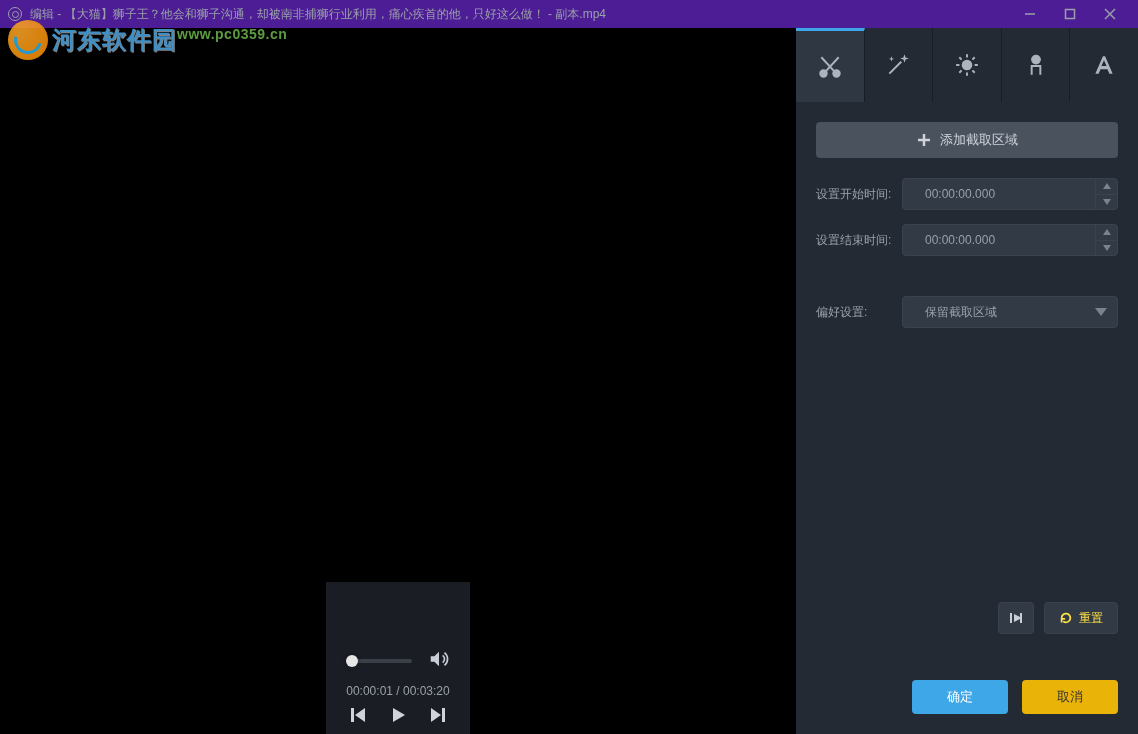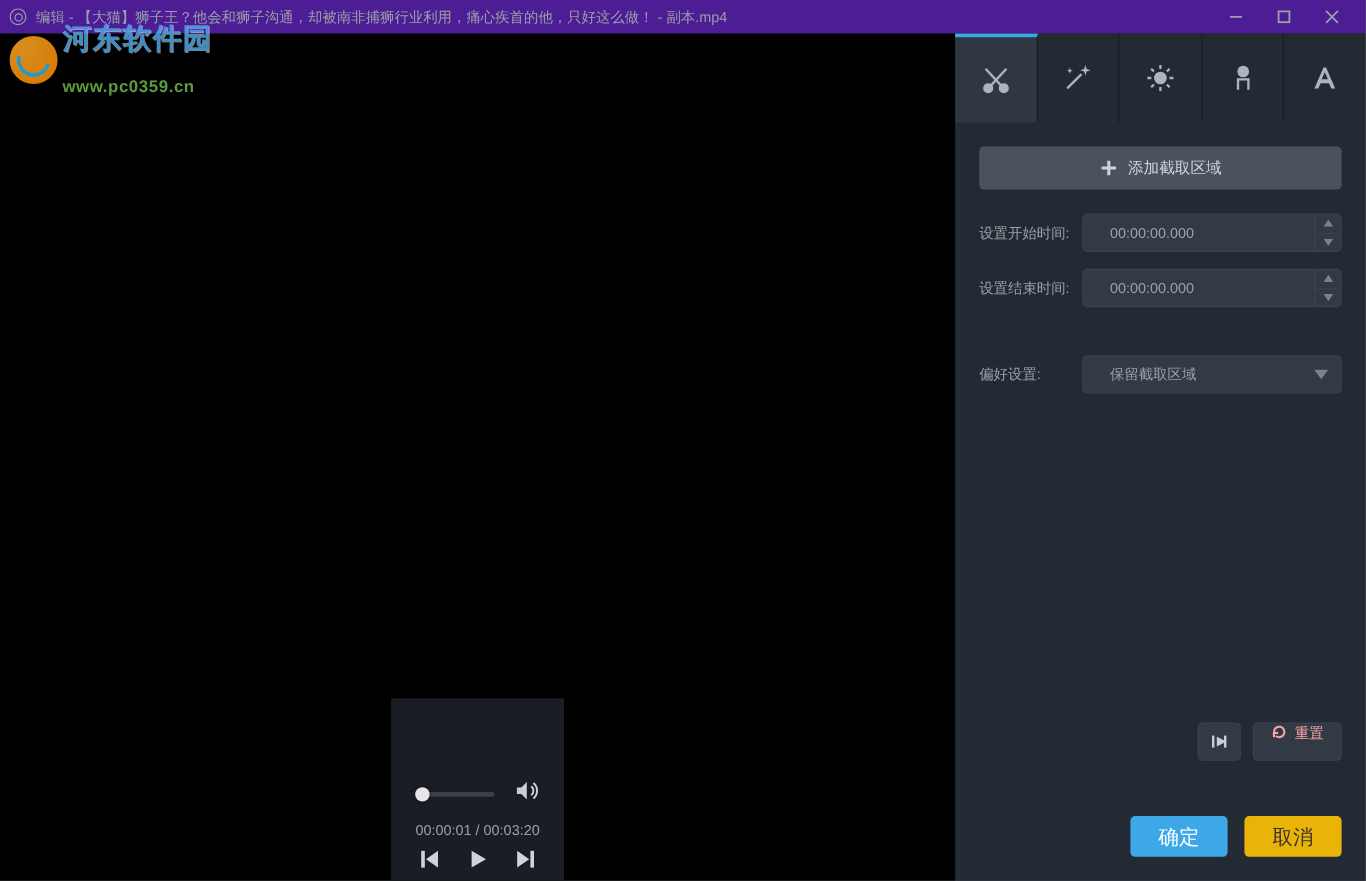--- a/index.html
+++ b/index.html
@@ -9,21 +9,21 @@
 .titlebar .app-icon { width: 14px; height: 14px; border: 1.5px solid #9aa0a8; border-radius: 50%; margin-right: 8px; position: relative; }
 .titlebar .app-icon::after { content: ""; position: absolute; top: 3px; left: 3px; width: 5px; height: 5px; border: 1.5px solid #9aa0a8; border-radius: 50%; }
 .titlebar .title-text { flex: 1; white-space: nowrap; overflow: hidden; text-overflow: ellipsis; }
 .win-controls { display: flex; gap: 0; }
 .win-btn { width: 40px; height: 28px; display: flex; align-items: center; justify-content: center; color: #9aa0a8; cursor: pointer; }
 .win-btn svg { width: 12px; height: 12px; stroke: currentColor; stroke-width: 1.5; fill: none; }
 
 .watermark { position: absolute; top: 20px; left: 8px; z-index: 10; display: flex; align-items: center; gap: 4px; opacity: 0.85; }
 .watermark-logo { width: 40px; height: 40px; border-radius: 50%; background: radial-gradient(circle at 30% 30%, #ffa726, #fb8c00); position: relative; }
 .watermark-logo::before { content: ""; position: absolute; top: 6px; left: 6px; right: 6px; bottom: 6px; border: 3px solid #29b6f6; border-radius: 50%; border-top-color: transparent; border-right-color: transparent; transform: rotate(-30deg); }
-.watermark-text { display: flex; flex-direction: column; line-height: 1.1; gap: 19px; }
+.watermark-text { display: flex; flex-direction: row; line-height: 1.1; }
 .watermark-cn { font-size: 24px; font-weight: bold; color: #4aa8e8; text-shadow: 1px 1px 0 rgba(255,255,255,0.6); letter-spacing: 1px; }
 .watermark-url { font-size: 14px; color: #6cb84a; font-weight: bold; letter-spacing: 0.5px; }
 
 .main { display: flex; height: 706px; }
 
 .video-area { width: 796px; background: #000; display: flex; flex-direction: column; align-items: center; }
 .video-canvas { flex: 1; position: relative; background: linear-gradient(to bottom,#c7d9e8 0%,#e6ecf0 22%,#b0a57a 24%,#7a6a3d 30%,#6e5b32 38%,#5c4a28 50%,#4a3b20 65%,#3a2e1a 85%,#2d2415 100%); overflow: hidden; }
 .grass-layer { position: absolute; inset: 0; background: repeating-linear-gradient(82deg, rgba(0,0,0,0) 0 3px, rgba(58,46,20,0.25) 3px 5px), repeating-linear-gradient(96deg, rgba(0,0,0,0) 0 4px, rgba(34,26,12,0.2) 4px 6px); mix-blend-mode: multiply; opacity: 0.75; }
 .sky-mask { position: absolute; top: 0; left: 0; right: 0; height: 22%; background: linear-gradient(180deg, rgba(180,205,230,0.9), rgba(230,238,244,0.4)); }
 
@@ -62,25 +62,25 @@
 .spinner-btns div:first-child { border-bottom: 1px solid #3a4250; }
 .spinner-btns svg { width: 8px; height: 6px; fill: currentColor; }
 
 .select-field { cursor: pointer; }
 .select-field .chev { position: absolute; right: 10px; top: 50%; transform: translateY(-50%); color: #7a828e; }
 .select-field .chev svg { width: 12px; height: 8px; fill: currentColor; }
 
 .panel-footer-row1 { display: flex; justify-content: flex-end; gap: 10px; padding: 0 20px; }
 .icon-btn { width: 36px; height: 32px; background: #323a46; border: 1px solid #3a4250; border-radius: 4px; display: flex; align-items: center; justify-content: center; color: #c9ced6; cursor: pointer; }
 .icon-btn svg { width: 16px; height: 16px; stroke: currentColor; fill: none; stroke-width: 1.8; }
-.reset-btn { height: 32px; padding: 0 14px; background: #323a46; border: 1px solid #3a4250; border-radius: 4px; display: flex; align-items: flex-start; gap: 6px; color: #fca5a5; font-size: 12px; cursor: pointer; }
+.reset-btn { height: 32px; padding: 0 14px; background: #323a46; border: 1px solid #3a4250; border-radius: 4px; display: flex; align-items: center; gap: 6px; color: #fde047; font-size: 12px; cursor: pointer; }
 .reset-btn svg { width: 14px; height: 14px; stroke: currentColor; fill: none; stroke-width: 2; }
 
 .panel-footer-row2 { display: flex; justify-content: flex-end; gap: 14px; padding: 20px 20px 20px; margin-top: 26px; }
-.btn { width: 81px; height: 34px; border-radius: 4px; display: flex; align-items: center; justify-content: center; font-size: 17px; cursor: pointer; }
+.btn { width: 96px; height: 34px; border-radius: 4px; display: flex; align-items: center; justify-content: center; font-size: 13px; cursor: pointer; }
 .btn-primary { background: #3da7e8; color: #fff; }
 .btn-secondary { background: #eab308; color: #333; }
 </style>
 </head>
 <body>
 
 <div class="titlebar">
   <div class="app-icon"></div>
   <div class="title-text">
     <span>编辑  -  </span><span>【大猫】狮子王？他会和狮子沟通，却被南非捕狮行业利用，痛心疾首的他，只好这么做！ - 副本.mp4</span>

